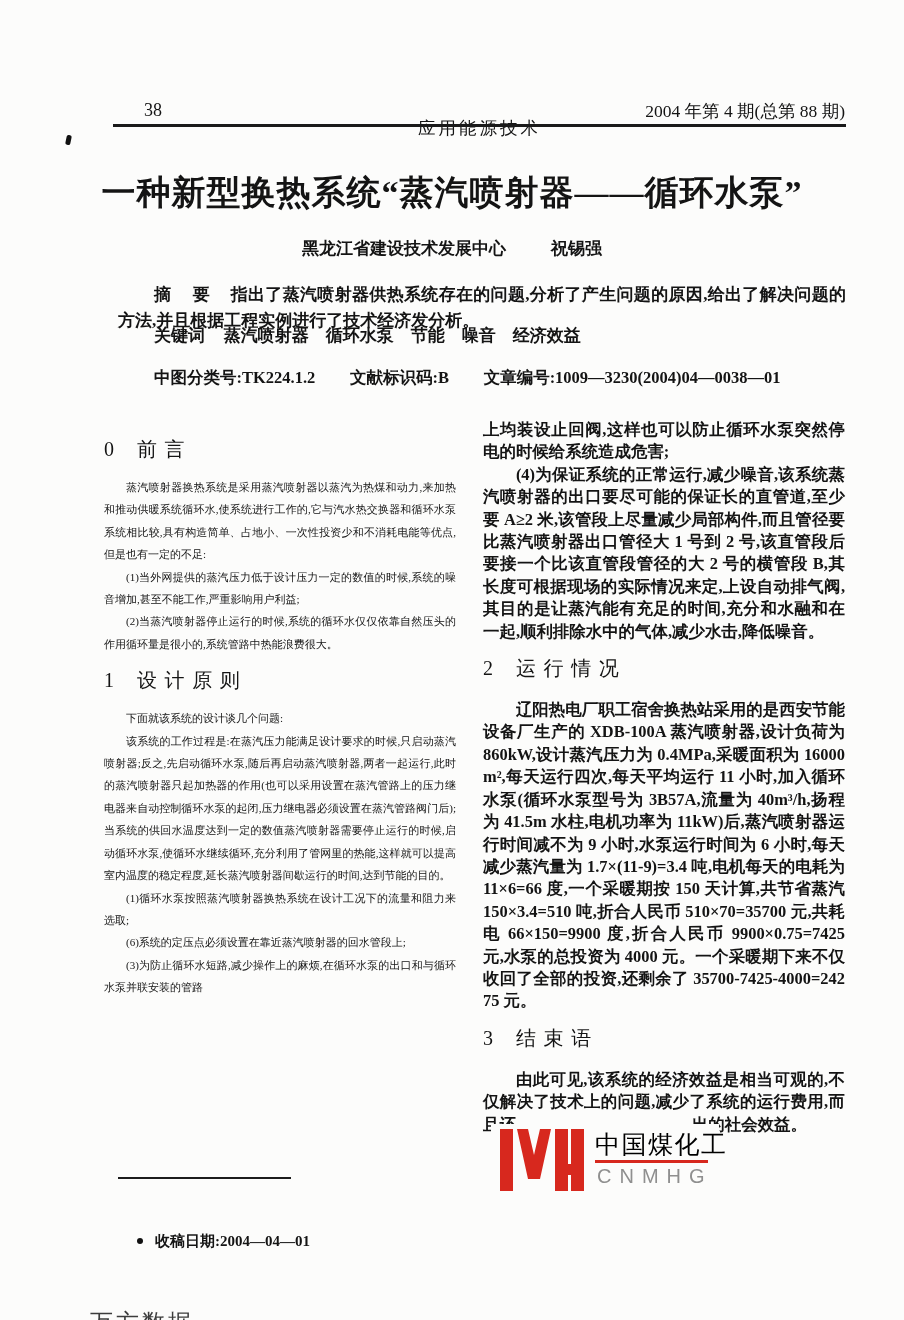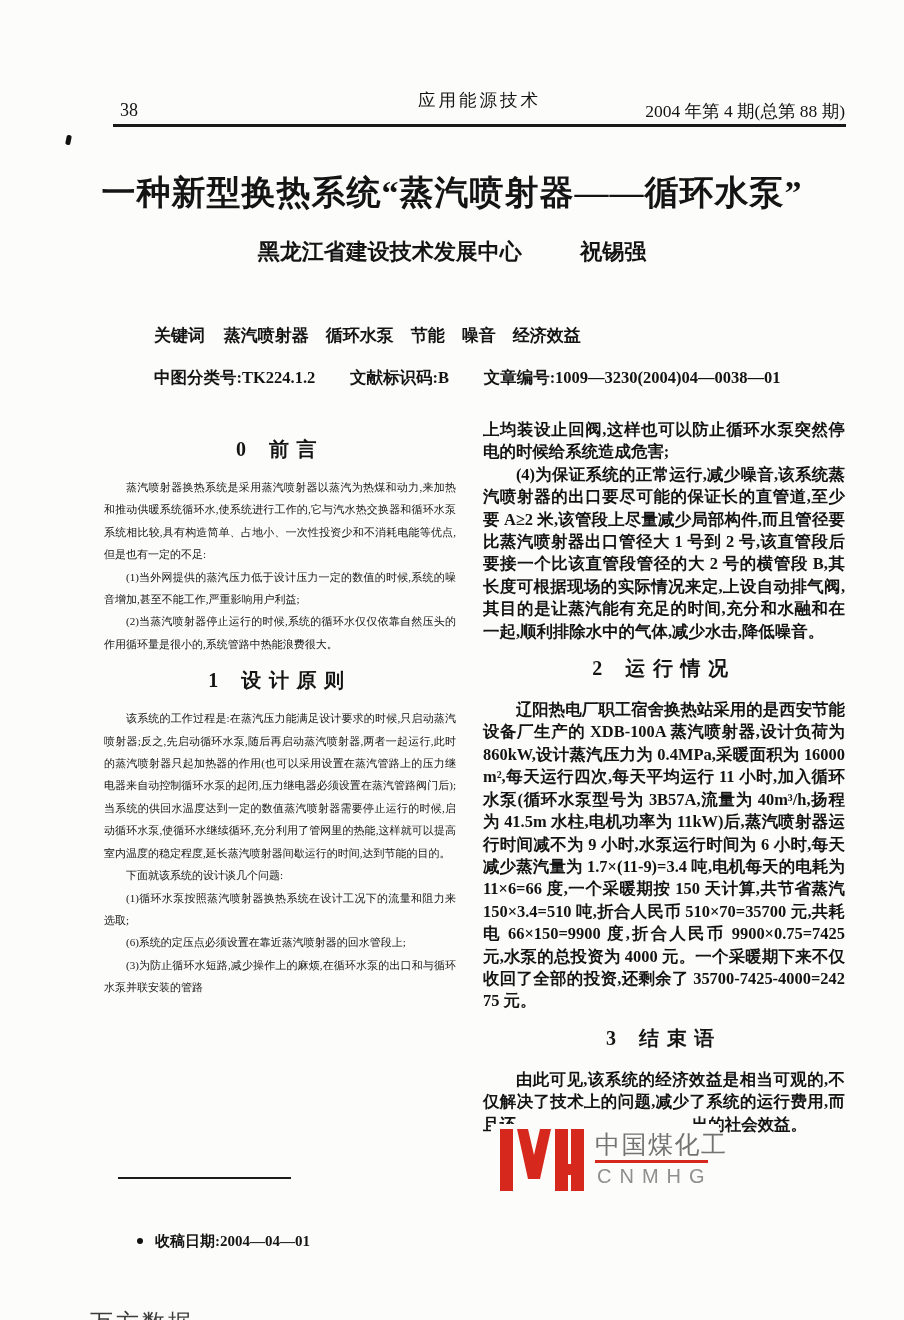--- a/index.html
+++ b/index.html
@@ -2,65 +2,65 @@
 <html><head>
 <meta charset="utf-8">
 <style>
   html,body{margin:0;padding:0;background:#e8e8e6;}
   .page{
     position:relative;width:904px;height:1320px;margin:0 auto;
     background:#fcfcfb;color:#141414;overflow:hidden;
     font-family:"Liberation Serif","DejaVu Serif",serif;
   }
   
-  .hdr-pageno{position:absolute;left:120px;top:100px;font-size:18px;}
-  .hdr-journal{position:absolute;left:113px;top:88px;width:733px;text-align:center;
+  .hdr-pageno{position:absolute;left:144px;top:100px;font-size:18px;}
+  .hdr-journal{position:absolute;left:113px;top:116px;width:733px;text-align:center;
     font-size:17.5px;letter-spacing:3px;}
   .hdr-issue{position:absolute;right:59px;top:99px;font-size:17.5px;}
   .hdr-rule{position:absolute;left:113px;top:124px;width:733px;height:3px;background:#1a1a1a;}
   .speck{position:absolute;left:66px;top:135px;width:5px;height:10px;background:#111;
     transform:rotate(12deg);border-radius:2px;}
   
   .title{position:absolute;left:0;top:170px;width:100%;text-align:center;
     font-size:34px;font-weight:700;letter-spacing:1px;}
   .byline{position:absolute;left:0;top:237px;width:100%;text-align:center;
-    font-size:22px;font-weight:700;}
+    font-size:17px;font-weight:700;}
   .byline .author{margin-left:2.4em;}
   
   .abstract{position:absolute;left:118px;top:282px;width:728px;font-size:17px;font-weight:700;
     line-height:26px;text-align:justify;text-indent:36px;word-break:break-all;}
   .abstract .ab-label{margin-right:1.1em;letter-spacing:2px;}
   .keywords{position:absolute;left:118px;top:324px;width:728px;font-size:17px;font-weight:700;
     text-indent:36px;}
   .keywords .kw-label{margin-right:1.1em;}
   .meta{position:absolute;left:118px;top:367px;width:728px;font-size:16.5px;font-weight:700;
     text-indent:36px;white-space:nowrap;}
   .meta span + span{margin-left:2.1em;}
   
   .col{position:absolute;}
   #col-left{left:104px;top:436px;width:352px;}
   #col-right{left:483px;top:419px;width:362px;}
   p.body{margin:0;font-size:11px;line-height:22.4px;text-align:justify;word-break:break-all;}
   #col-right p.body{font-size:16.45px;font-weight:bold;}
   p.ind{text-indent:2em;}
-  h2.sec{margin:12px 0 14px;font-size:20px;font-weight:700;line-height:26px;text-align:center;}
+  h2.sec{margin:12px 0 14px;font-size:20px;font-weight:400;line-height:26px;}
   #col-right h2.sec{margin:12px 0 18px;}
   .col h2.sec:first-child{margin-top:0;}
   .sec-num{margin-right:1.15em;}
   .sec-title{letter-spacing:0.38em;}
   .wm-gap{display:inline-block;width:176px;height:1px;}
   
   .fn-rule{position:absolute;left:118px;top:1177px;width:173px;height:2px;background:#1c1c1c;}
   .footnote{position:absolute;left:137px;top:1232px;font-size:15px;font-weight:700;}
   .fn-bullet{display:inline-block;width:6px;height:6px;border-radius:50%;background:#111;
     vertical-align:2px;margin-right:12px;}
   
   .watermark{position:absolute;left:491px;top:1124px;width:228px;height:72px;background:#fcfcfb;}
   .wm-logo{position:absolute;left:9px;top:5px;width:84px;height:62px;color:#d7281e;}
-  .wm-cn{position:absolute;left:104px;top:4px;font-size:25px;color:#737373;letter-spacing:1.5px;
+  .wm-cn{position:absolute;left:104px;top:4px;font-size:25px;color:#000000;letter-spacing:1.5px;
     font-family:"Liberation Sans","DejaVu Sans",sans-serif;font-weight:400;white-space:nowrap;}
   .wm-underline{position:absolute;left:104px;top:36px;width:113px;height:3px;background:#d7281e;}
   .wm-en{position:absolute;left:106px;top:41px;font-size:20px;color:#8f8f8f;letter-spacing:8px;
     font-family:"Liberation Sans","DejaVu Sans",sans-serif;white-space:nowrap;}
   
   .scan-brand{position:absolute;left:90px;top:1307px;font-size:23px;color:#3c3c3c;
     letter-spacing:3px;font-family:"Liberation Sans","DejaVu Sans",sans-serif;}
 </style>
 </head>
 <body>
@@ -72,35 +72,38 @@
   <div class="hdr-issue">2004 年第 4 期(总第 88 期)</div>
   <div class="hdr-rule"></div>
   <div class="speck"></div>
 
   <div class="title">一种新型换热系统“蒸汽喷射器——循环水泵”</div>
   <div class="byline">
     <span>黑龙江省建设技术发展中心</span>
     <span class="author">祝锡强</span>
   </div>
 
+  <div class="abstract">
+    <span class="ab-label">摘　要</span><span>指出了蒸汽喷射器供热系统存在的问题,分析了产生问题的原因,给出了解决问题的方法,并且根据工程实例进行了技术经济发分析。</span>
+  </div>
   <div class="keywords">
     <span class="kw-label">关键词</span><span>蒸汽喷射器　循环水泵　节能　噪音　经济效益</span>
   </div>
   <div class="meta">
     <span>中图分类号:TK224.1.2</span><span>文献标识码:B</span><span>文章编号:1009—3230(2004)04—0038—01</span>
   </div>
 
   <div class="col" id="col-left">
       <h2 class="sec"><span class="sec-num">0</span><span class="sec-title">前言</span></h2>
       <p class="body ind">蒸汽喷射器换热系统是采用蒸汽喷射器以蒸汽为热煤和动力,来加热和推动供暖系统循环水,使系统进行工作的,它与汽水热交换器和循环水泵系统相比较,具有构造简单、占地小、一次性投资少和不消耗电能等优点,但是也有一定的不足:</p>
       <p class="body ind">(1)当外网提供的蒸汽压力低于设计压力一定的数值的时候,系统的噪音增加,甚至不能工作,严重影响用户利益;</p>
       <p class="body ind">(2)当蒸汽喷射器停止运行的时候,系统的循环水仅仅依靠自然压头的作用循环量是很小的,系统管路中热能浪费很大。</p>
       <h2 class="sec"><span class="sec-num">1</span><span class="sec-title">设计原则</span></h2>
+      <p class="body ind">下面就该系统的设计谈几个问题:</p>
       <p class="body ind">该系统的工作过程是:在蒸汽压力能满足设计要求的时候,只启动蒸汽喷射器;反之,先启动循环水泵,随后再启动蒸汽喷射器,两者一起运行,此时的蒸汽喷射器只起加热器的作用(也可以采用设置在蒸汽管路上的压力继电器来自动控制循环水泵的起闭,压力继电器必须设置在蒸汽管路阀门后);当系统的供回水温度达到一定的数值蒸汽喷射器需要停止运行的时候,启动循环水泵,使循环水继续循环,充分利用了管网里的热能,这样就可以提高室内温度的稳定程度,延长蒸汽喷射器间歇运行的时间,达到节能的目的。</p>
-      <p class="body ind">下面就该系统的设计谈几个问题:</p>
       <p class="body ind">(1)循环水泵按照蒸汽喷射器换热系统在设计工况下的流量和阻力来选取;</p>
       <p class="body ind">(6)系统的定压点必须设置在靠近蒸汽喷射器的回水管段上;</p>
       <p class="body ind">(3)为防止循环水短路,减少操作上的麻烦,在循环水泵的出口和与循环水泵并联安装的管路</p>
     </div>
   <div class="col" id="col-right">
       <p class="body">上均装设止回阀,这样也可以防止循环水泵突然停电的时候给系统造成危害;</p>
       <p class="body ind">(4)为保证系统的正常运行,减少噪音,该系统蒸汽喷射器的出口要尽可能的保证长的直管道,至少要 A≥2 米,该管段上尽量减少局部构件,而且管径要比蒸汽喷射器出口管径大 1 号到 2 号,该直管段后要接一个比该直管段管径的大 2 号的横管段 B,其长度可根据现场的实际情况来定,上设自动排气阀,其目的是让蒸汽能有充足的时间,充分和水融和在一起,顺利排除水中的气体,减少水击,降低噪音。</p>
       <h2 class="sec"><span class="sec-num">2</span><span class="sec-title">运行情况</span></h2>
       <p class="body ind">辽阳热电厂职工宿舍换热站采用的是西安节能设备厂生产的 XDB-100A 蒸汽喷射器,设计负荷为 860kW,设计蒸汽压力为 0.4MPa,采暖面积为 16000m²,每天运行四次,每天平均运行 11 小时,加入循环水泵(循环水泵型号为 3B57A,流量为 40m³/h,扬程为 41.5m 水柱,电机功率为 11kW)后,蒸汽喷射器运行时间减不为 9 小时,水泵运行时间为 6 小时,每天减少蒸汽量为 1.7×(11-9)=3.4 吨,电机每天的电耗为 11×6=66 度,一个采暖期按 150 天计算,共节省蒸汽 150×3.4=510 吨,折合人民币 510×70=35700 元,共耗电 66×150=9900 度,折合人民币 9900×0.75=7425 元,水泵的总投资为 4000 元。一个采暖期下来不仅收回了全部的投资,还剩余了 35700-7425-4000=24275 元。</p>
       <h2 class="sec"><span class="sec-num">3</span><span class="sec-title">结束语</span></h2>

